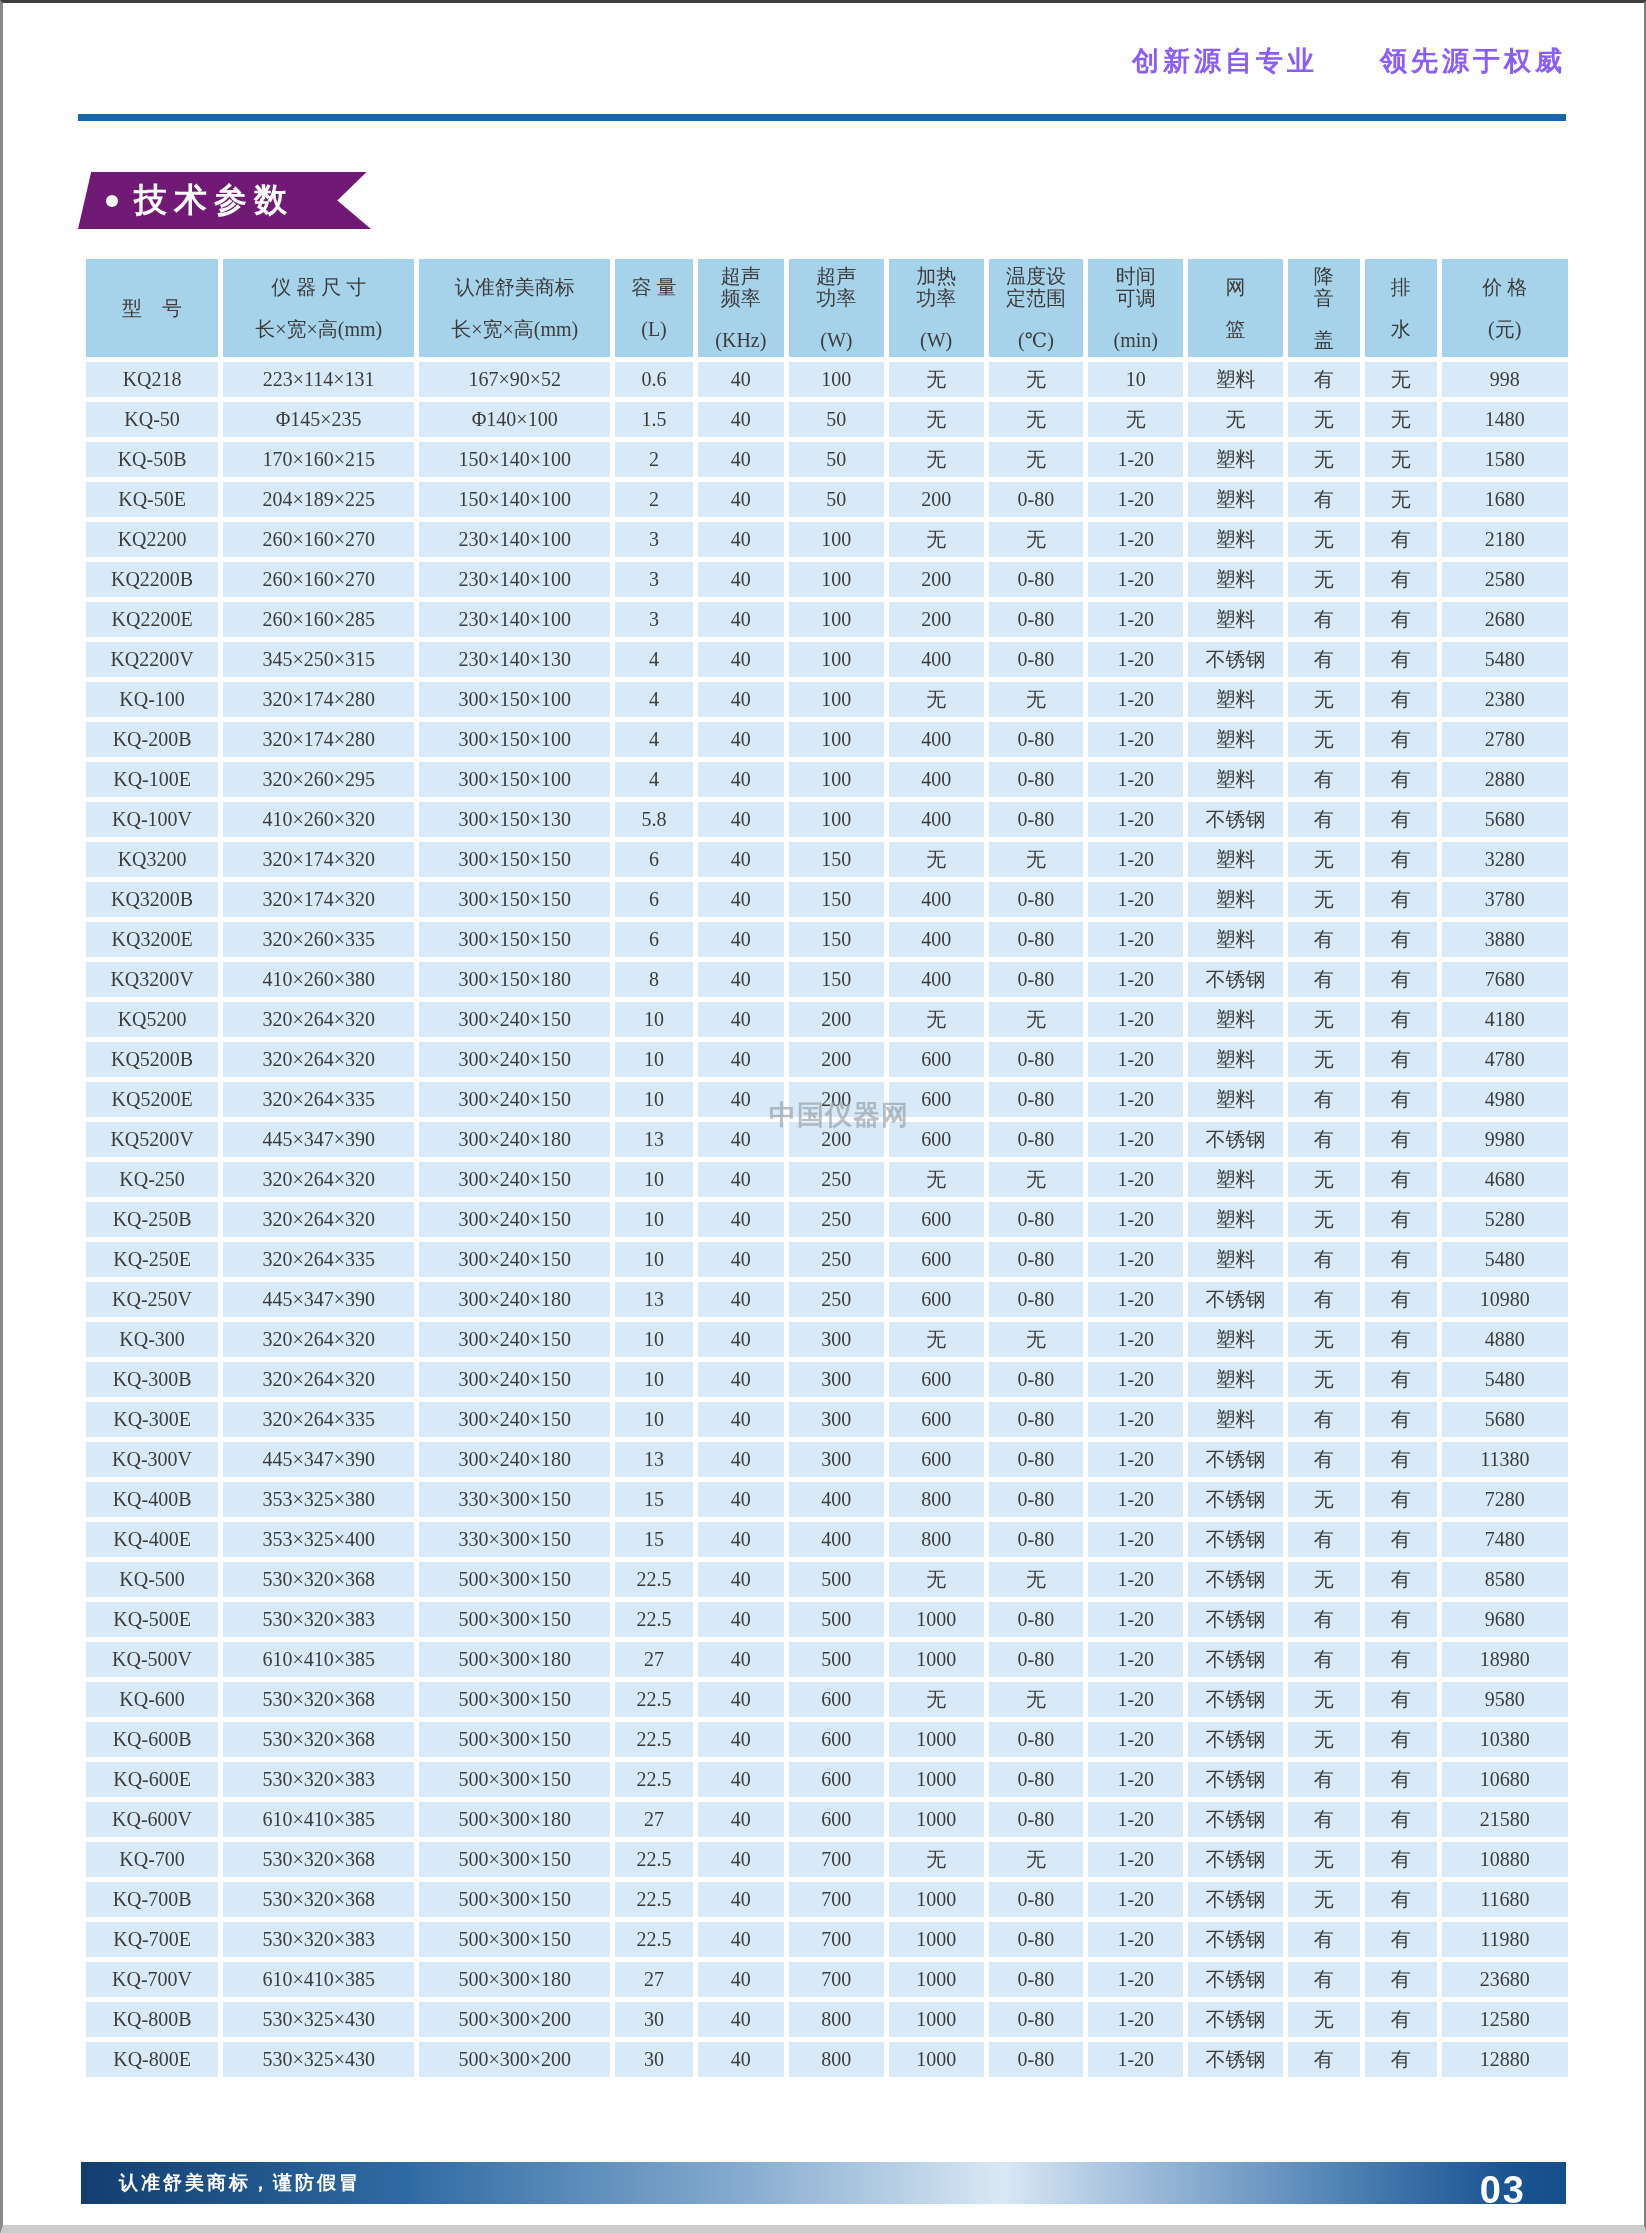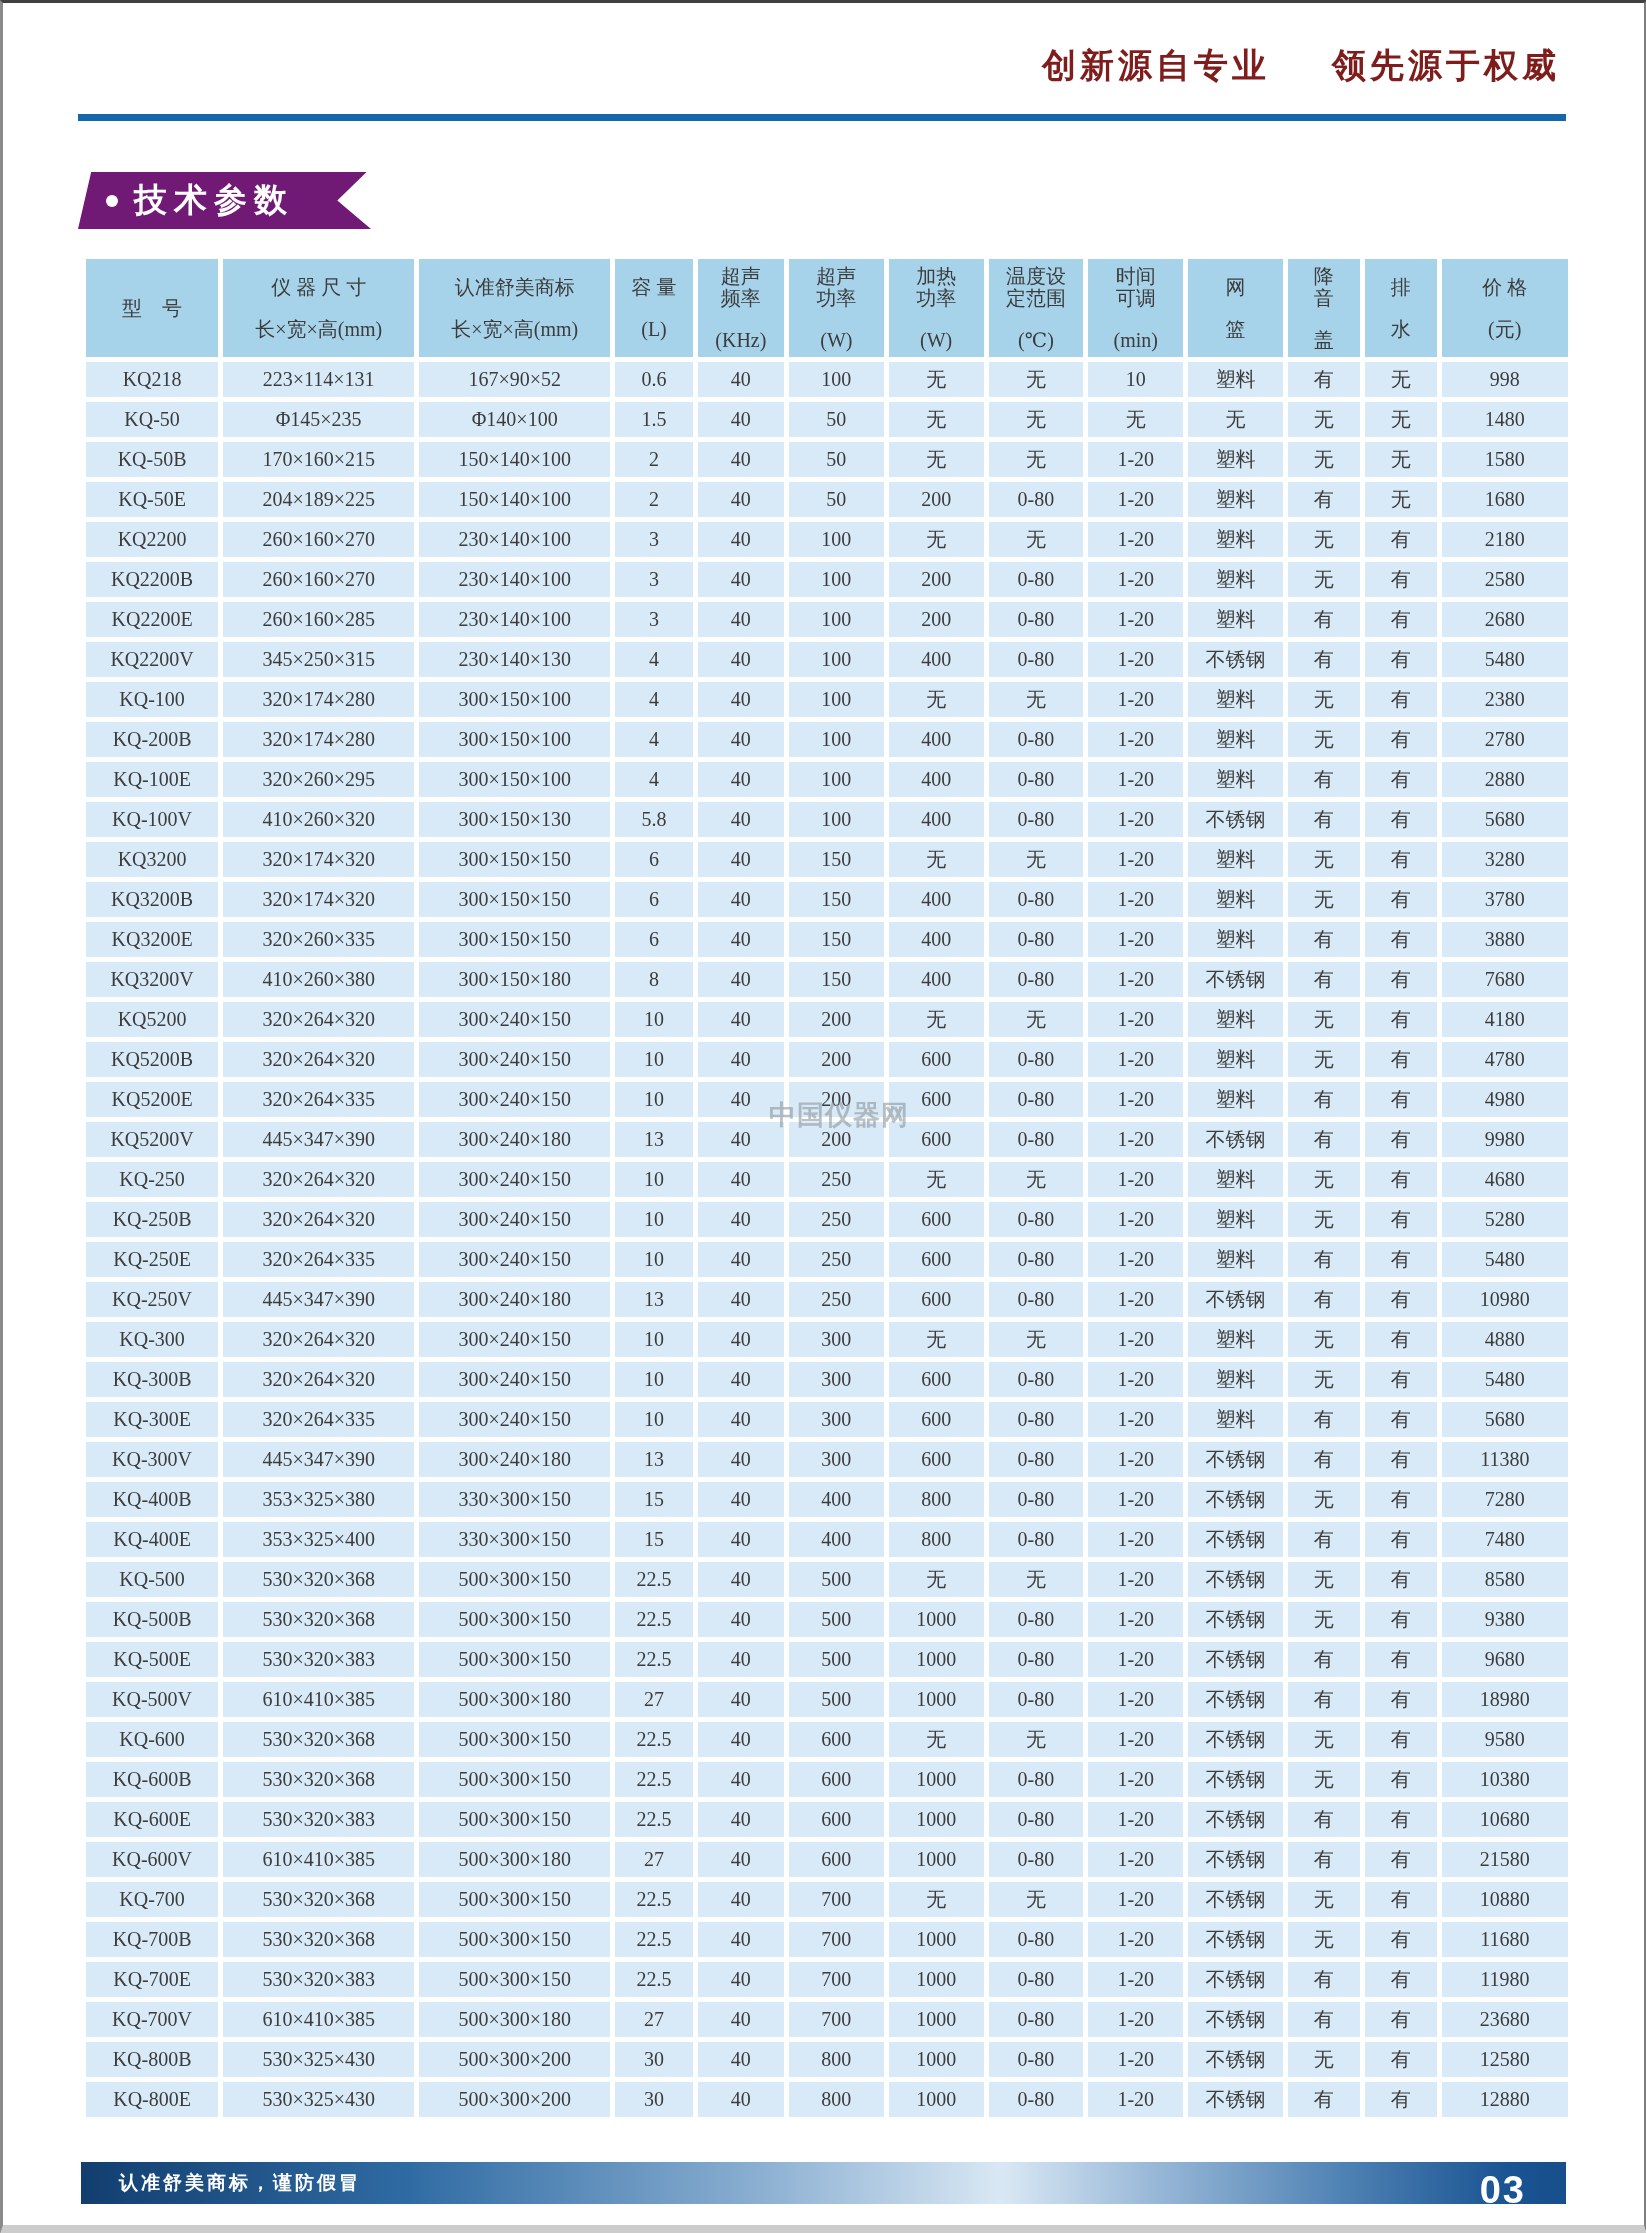--- a/index.html
+++ b/index.html
@@ -9,22 +9,22 @@
     box-sizing:border-box;
     background:#ffffff;
     border-top:3px solid #404040;
     border-left:3px solid #8a8a8a;
     border-right:3px solid #7d7d7d;
     border-bottom:9px solid #cccccc;
     overflow:hidden;
     font-family:"Liberation Sans","DejaVu Sans",sans-serif;
   }
   .top-slogan{
-    position:absolute;top:40px;right:84px;
-    font-size:34px;font-weight:bold;color:#7f1d1d;
+    position:absolute;top:40px;right:78px;
+    font-size:27px;font-weight:bold;color:#8b5cf6;
     letter-spacing:4px;white-space:nowrap;
   }
   .slogan-gap{display:inline-block;width:62px;}
   .rule{
     position:absolute;top:111px;left:75px;right:78px;height:7px;
     background:#1567aa;
   }
   .banner{
     position:absolute;top:169px;left:75px;width:293px;height:57px;
     background:#701a75;
@@ -676,35 +676,20 @@
           <td>500</td>
           <td>无</td>
           <td>无</td>
           <td>1-20</td>
           <td>不锈钢</td>
           <td>无</td>
           <td>有</td>
           <td>8580</td>
         </tr>
         <tr>
-          <td>KQ-500B</td>
-          <td>530×320×368</td>
-          <td>500×300×150</td>
-          <td>22.5</td>
-          <td>40</td>
-          <td>500</td>
-          <td>1000</td>
-          <td>0-80</td>
-          <td>1-20</td>
-          <td>不锈钢</td>
-          <td>无</td>
-          <td>有</td>
-          <td>9380</td>
-        </tr>
-        <tr>
           <td>KQ-500E</td>
           <td>530×320×383</td>
           <td>500×300×150</td>
           <td>22.5</td>
           <td>40</td>
           <td>500</td>
           <td>1000</td>
           <td>0-80</td>
           <td>1-20</td>
           <td>不锈钢</td>

